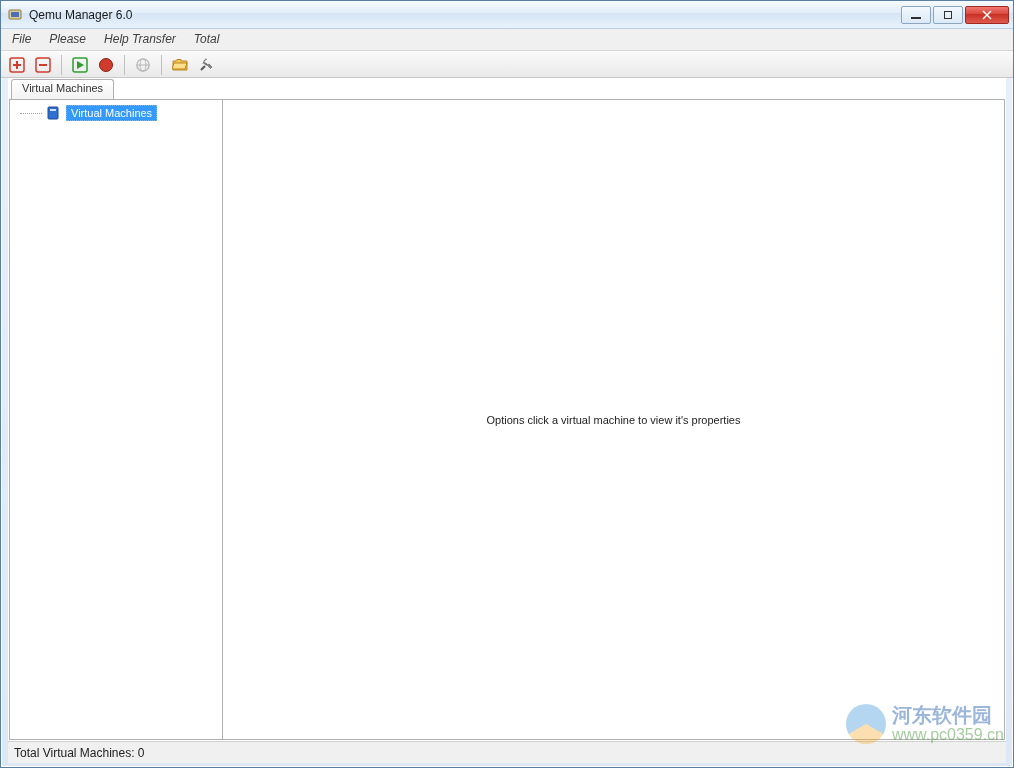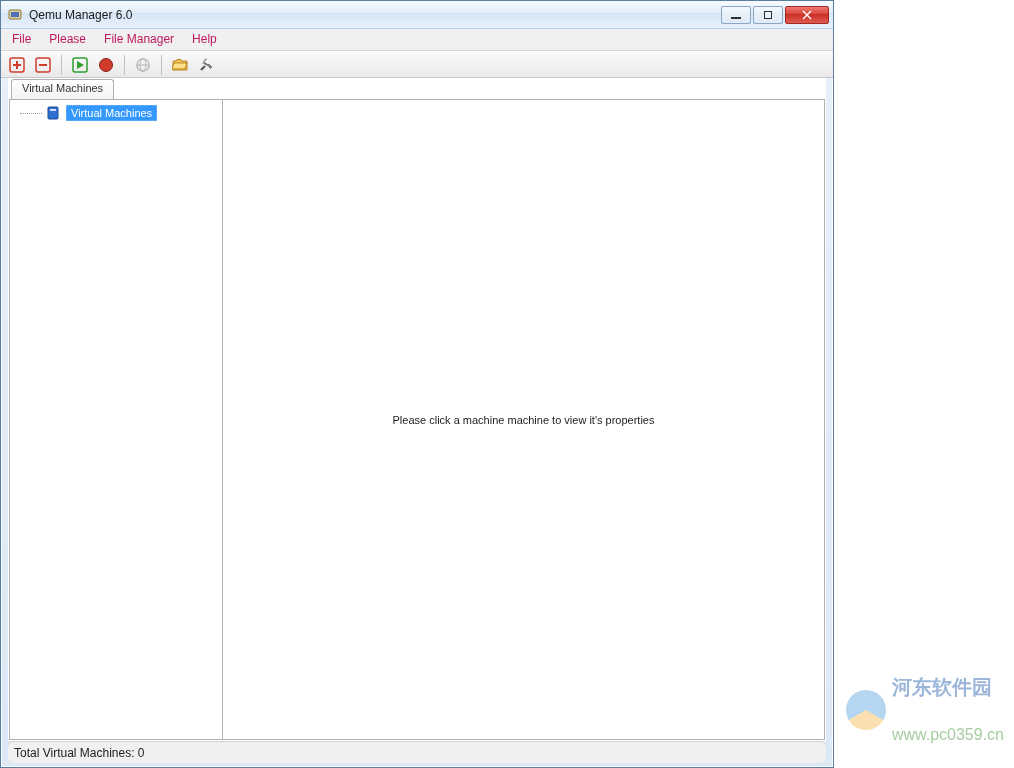--- a/index.html
+++ b/index.html
@@ -1,21 +1,21 @@
 <!DOCTYPE html>
 <html><head>
 <meta charset="utf-8">
 <style>
   * { box-sizing: border-box; margin: 0; padding: 0; }
   html, body { width: 1014px; height: 768px; font-family: "Segoe UI", Tahoma, sans-serif; font-size: 12px; overflow: hidden; }
   body { background: #fff; }
 
   
   .window {
-    width: 834px; height: 768px;
+    width: 1014px; height: 768px;
     border: 1px solid #5a7ea0;
     background: linear-gradient(#e8f0fa, #dce8f6);
     display: flex; flex-direction: column;
     box-shadow: inset 0 0 0 1px #fff;
   }
 
   
   .titlebar {
     height: 28px;
     display: flex; align-items: center;
@@ -51,21 +51,22 @@
   
   .menubar {
     height: 22px;
     background: #f0f0f0;
     display: flex; align-items: stretch;
     border-bottom: 1px solid #d6d6d6;
     padding: 0 2px;
   }
   .menubar .menu-item {
     padding: 3px 9px;
-    color: #be185d;
+    color: #404040;
+    font-style: italic;
   }
 
   
   .toolbar {
     height: 27px;
     background: linear-gradient(#fafafa,#e9e9e9);
     border-top: 1px solid #fff;
     border-bottom: 1px solid #c8c8c8;
     display: flex; align-items: center;
     padding: 0 6px;
@@ -140,37 +141,37 @@
   }
 
   
   .statusbar {
     height: 22px;
     margin: 0 7px 4px 7px;
     background:#f0f0f0;
     border-top:1px solid #d0d0d0;
     display:flex; align-items:center;
     padding:0 6px;
-    font-size:12px; color:#222;border-radius:6px;
+    font-size:12px; color:#222;
   }
 
   
   .watermark {
     position:absolute; right:10px; bottom:24px;
     font-weight:bold; color:#3a6fb7; opacity:.5;
     display:flex; align-items:center; gap:6px;
     pointer-events:none;
     font-family:"Microsoft YaHei",sans-serif;
   }
   .watermark .logo{
     width:40px;height:40px;border-radius:50%;
     background: conic-gradient(#2f8bd8 0 120deg,#f5a623 120deg 240deg,#2f8bd8 240deg 360deg);
     opacity:.7;
   }
-  .watermark .txt{ display:flex; flex-direction:column; line-height:1.1;gap:28px;}
+  .watermark .txt{ display:flex; flex-direction:column; line-height:1.1;}
   .watermark .small{ font-size:16px; color:#4a9a3f; font-weight:normal;}
 </style>
 </head>
 <body>
 
 <div class="window">
 
   <div class="titlebar">
     <span class="app-icon">
       <svg width="16" height="16" viewBox="0 0 16 16">
@@ -191,22 +192,22 @@
             <line x1="2" y1="1" x2="10" y2="9"></line>
             <line x1="10" y1="1" x2="2" y2="9"></line>
           </svg>
       </div>
     </div>
   </div>
 
   <div class="menubar">
     <div class="menu-item">File</div>
     <div class="menu-item">Please</div>
-    <div class="menu-item">File Manager</div>
-    <div class="menu-item">Help</div>
+    <div class="menu-item">Help Transfer</div>
+    <div class="menu-item">Total</div>
   </div>
 
   <div class="toolbar">
     <div class="tb-btn">
       <svg width="16" height="16" viewBox="0 0 16 16">
           <rect x="1" y="1" width="14" height="14" rx="2" fill="none" stroke="#d13b2c" stroke-width="1.5"></rect>
           <line x1="8" y1="4" x2="8" y2="12" stroke="#d13b2c" stroke-width="2"></line>
           <line x1="4" y1="8" x2="12" y2="8" stroke="#d13b2c" stroke-width="2"></line>
         </svg>
     </div>
@@ -265,21 +266,21 @@
           <span class="tree-icon">
             <svg width="16" height="16" viewBox="0 0 16 16">
                 <rect x="2" y="2" width="10" height="12" rx="1" fill="#2f6fd0" stroke="#1e4d95"></rect>
                 <rect x="4" y="4" width="6" height="2" fill="#cfe1fb"></rect>
               </svg>
           </span>
           <span class="tree-label">Virtual Machines</span>
         </div>
       </div>
       <div class="detail-pane">
-        <span>Please click a machine machine to view it's properties</span>
+        <span>Options click a virtual machine to view it's properties</span>
       </div>
     </div>
   </div>
 
   <div class="statusbar">
     <span>Total Virtual Machines: 0</span>
   </div>
 </div>
 
 <div class="watermark">

